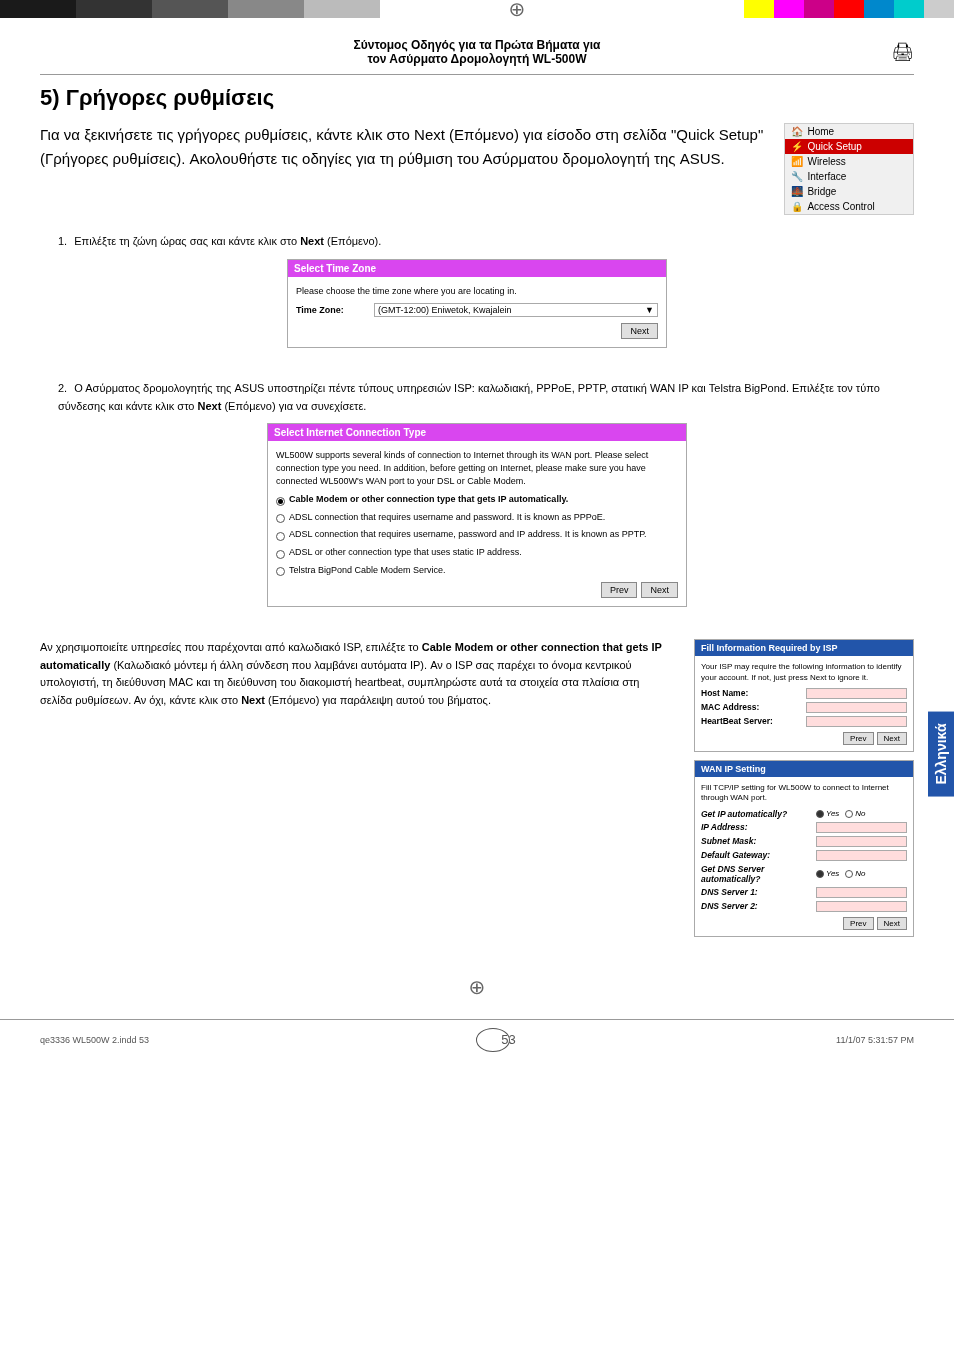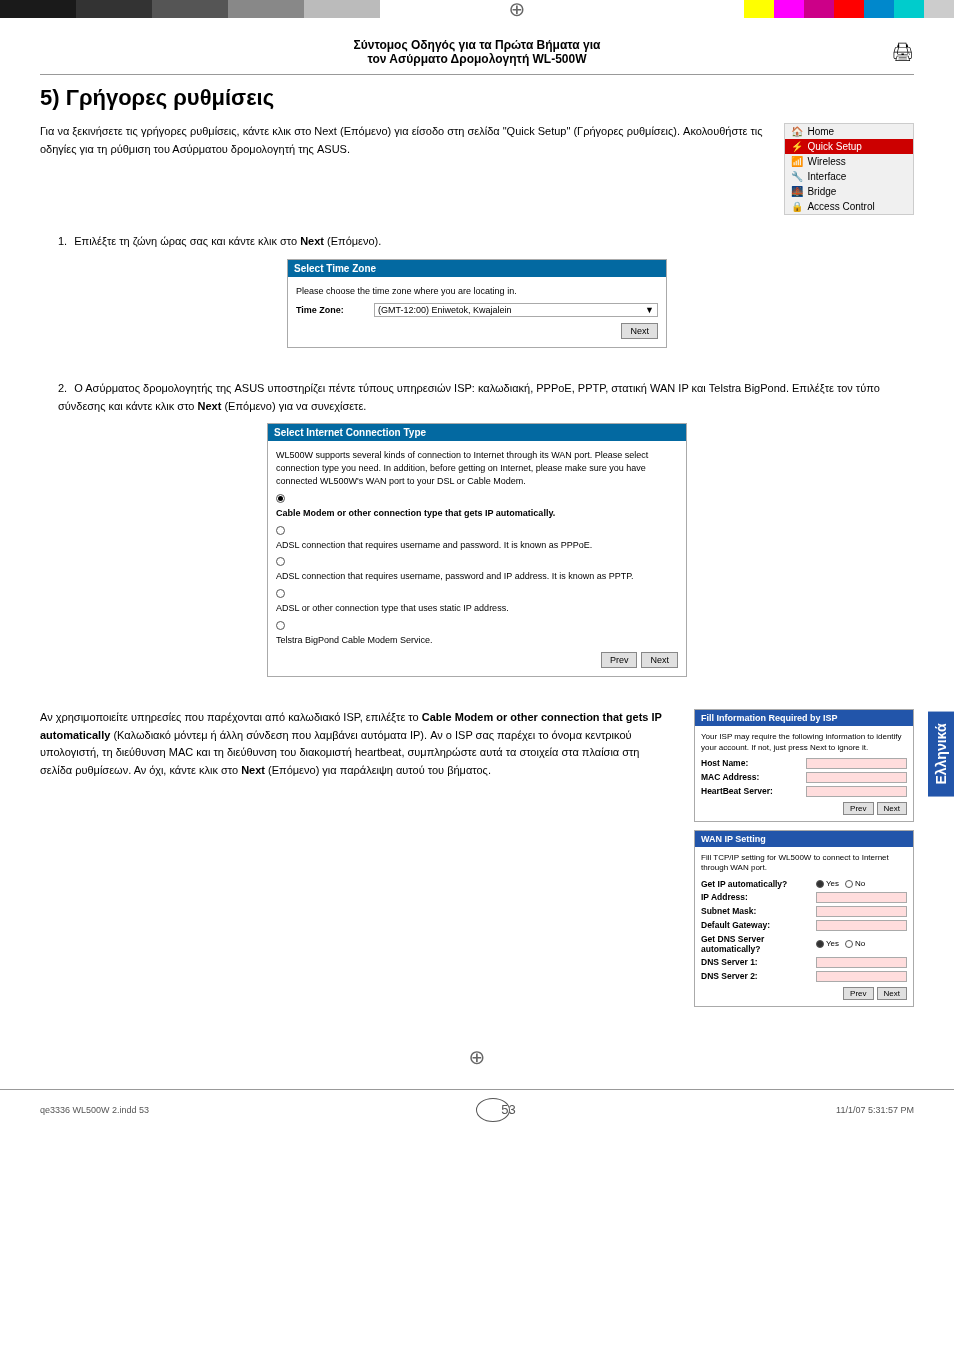--- a/index.html
+++ b/index.html
@@ -45,21 +45,21 @@
       color: #000;
     }
     
     .intro-section {
       display: flex;
       gap: 15px;
       margin-bottom: 18px;
     }
     .intro-text {
       flex: 1;
-      font-size: 11px;
+      font-size: 15px;
       line-height: 1.6;
     }
     .menu-screenshot {
       width: 130px;
       flex-shrink: 0;
     }
     .menu-box {
       border: 1px solid #ccc;
       background: #f0f0f0;
       padding: 0;
@@ -88,21 +88,21 @@
     }
     
     .ui-box {
       border: 1px solid #aaa;
       margin: 8px auto;
       max-width: 380px;
       background: #fff;
       font-size: 9px;
     }
     .ui-box-header {
-      background: #0369a1;
+      background: #d946ef;
       color: #fff;
       padding: 3px 6px;
       font-size: 10px;
       font-weight: bold;
     }
     .ui-box-body {
       padding: 8px;
     }
     .ui-box-desc {
       font-size: 9px;
@@ -139,26 +139,25 @@
     .ui-btn {
       border: 1px solid #888;
       background: #e0e0e0;
       padding: 2px 8px;
       font-size: 9px;
       cursor: pointer;
     }
     
     .radio-option {
       display: flex;
-      align-items: flex-start;
+      align-items: flex-end;
       gap: 4px;
       margin-bottom: 5px;
       font-size: 9px;
       line-height: 1.4;
-      flex-direction: column;
     }
     .radio-dot {
       width: 9px;
       height: 9px;
       border-radius: 50%;
       border: 1px solid #555;
       display: inline-block;
       margin-top: 1px;
       flex-shrink: 0;
       position: relative;
@@ -245,20 +244,21 @@
       background: #e0e0e0;
       padding: 1px 6px;
       font-size: 8px;
       cursor: pointer;
     }
     
     .wan-field-row {
       display: flex;
       align-items: center;
       margin-bottom: 3px;
+      font-style: italic;
     }
     .wan-field-label {
       font-size: 8.5px;
       font-weight: bold;
       width: 115px;
       flex-shrink: 0;
     }
     .wan-field-input {
       flex: 1;
       height: 11px;

